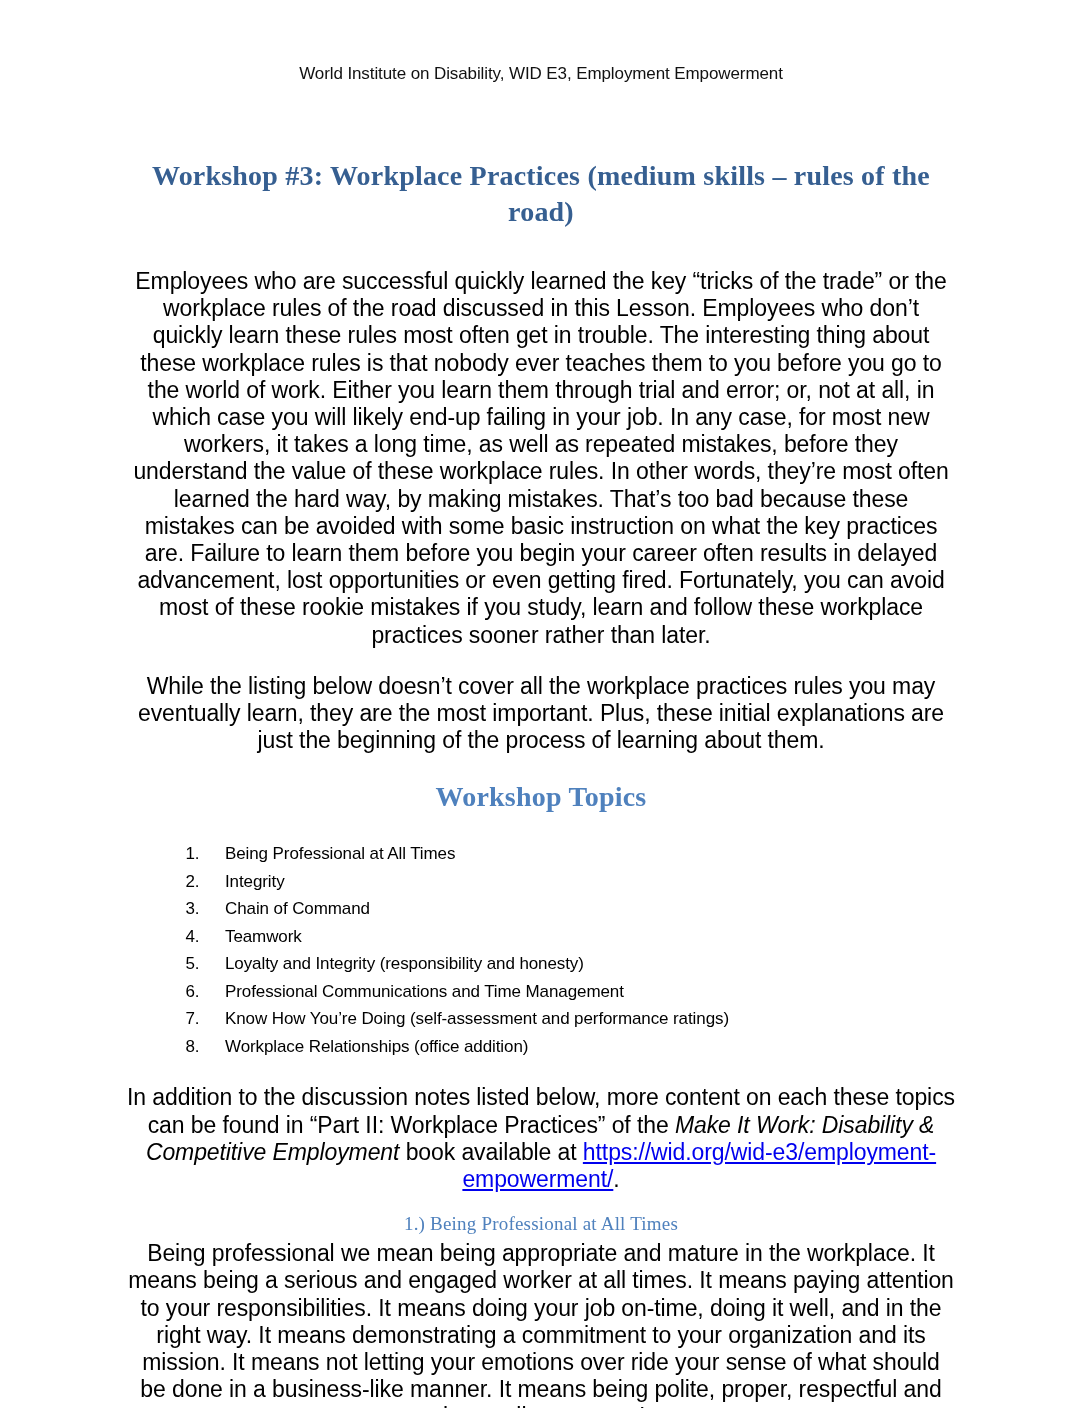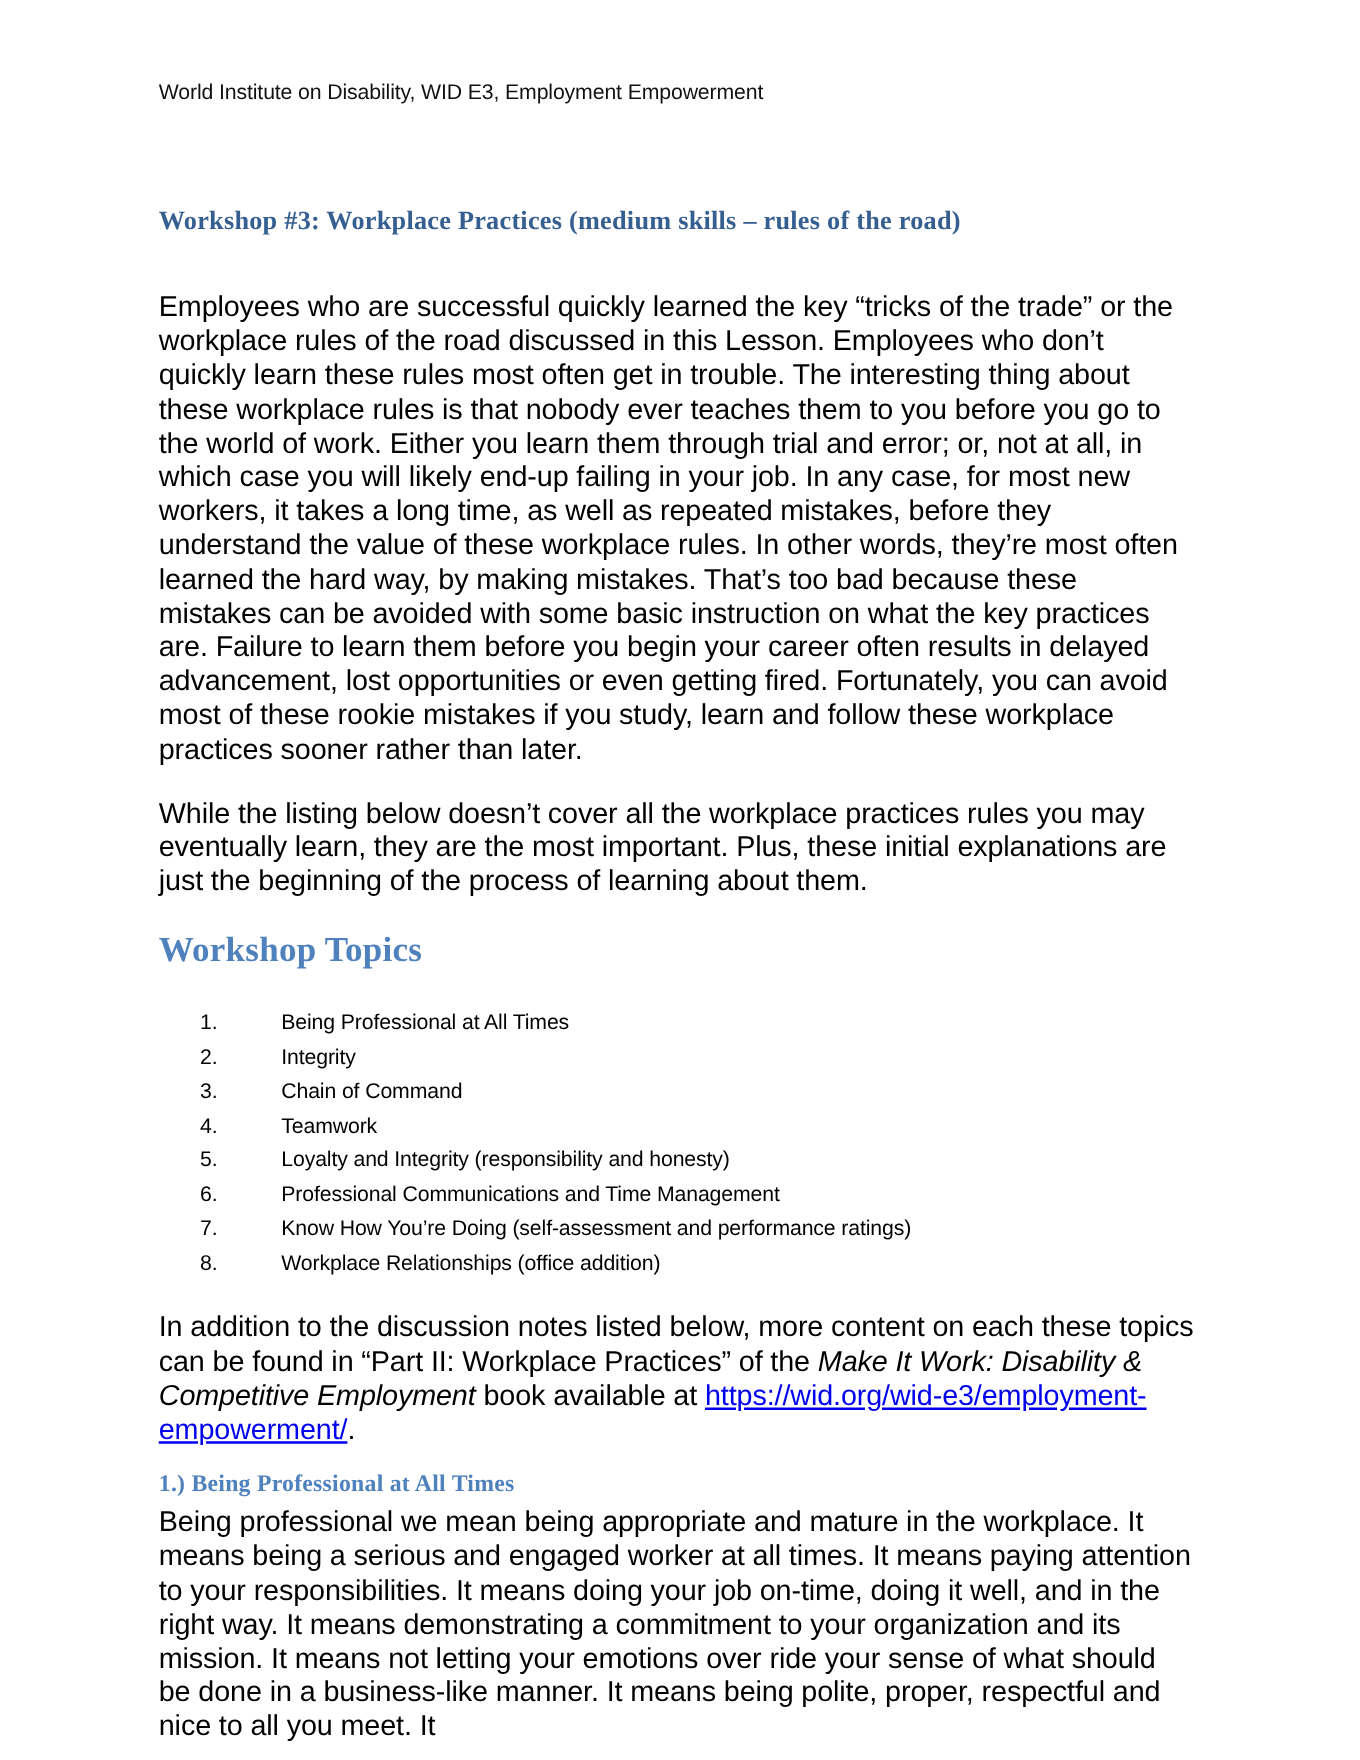--- a/index.html
+++ b/index.html
@@ -6,35 +6,36 @@
   html, body { background: #ffffff; }
   .page {
     width: 1088px;
     height: 1408px;
     margin: 0 auto;
     background: #ffffff;
     overflow: hidden;
     position: relative;
     font-family: "Liberation Sans", sans-serif;
     color: #000000;
+    text-align: center;
   }
   .content {
     padding: 64px 133px 0 127px;
   }
   .doc-header {
     font-size: 17px;
     line-height: 20px;
     letter-spacing: -0.1px;
     color: #111111;
   }
   h1.doc-title {
     margin-top: 74px;
     font-family: "Liberation Serif", "DejaVu Serif", serif;
     font-weight: bold;
-    font-size: 21px;
+    font-size: 28px;
     line-height: 36px;
     color: #365F91;
     letter-spacing: 0.2px;
   }
   p.body-text {
     margin-top: 24px;
     font-size: 23px;
     line-height: 27.2px;
     letter-spacing: -0.1px;
     color: #000000;
@@ -60,21 +61,21 @@
     line-height: 27.5px;
     letter-spacing: -0.1px;
   }
   ol.topic-list .num {
     width: 65px;
     flex: 0 0 65px;
   }
   h3.sub-heading {
     margin-top: 18px;
     font-family: "Liberation Serif", "DejaVu Serif", serif;
-    font-weight: bold;
+    font-weight: normal;
     font-size: 19px;
     line-height: 25px;
     color: #4F81BD;
     letter-spacing: 0.2px;
   }
   p.notes-para { margin-top: 4px; }
   .book-title { font-style: italic; }
   a.doc-link {
     color: #0000EE;
     text-decoration: underline;

